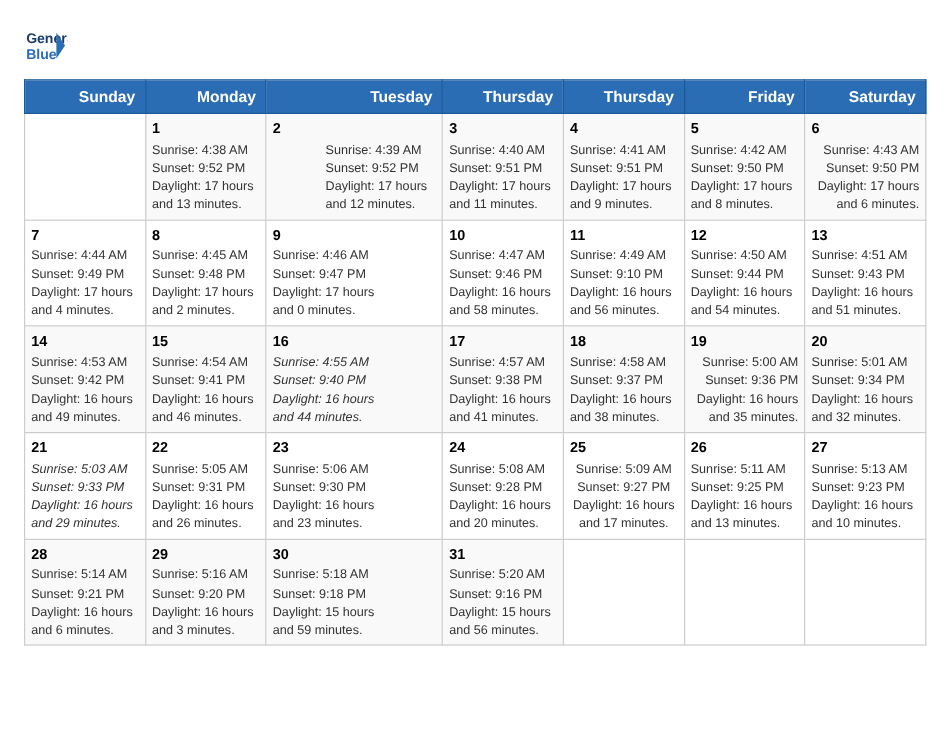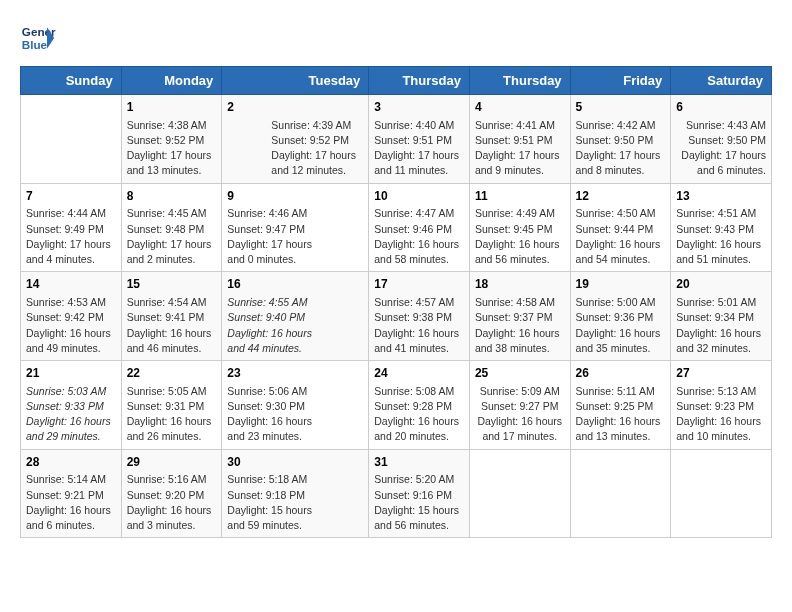--- a/index.html
+++ b/index.html
@@ -179,21 +179,21 @@
         <td>
           <span class="day-number">10</span>
           <div class="day-info" style="white-space: pre-line;">Sunrise: 4:47 AM
 Sunset: 9:46 PM
 Daylight: 16 hours
 and 58 minutes.</div>
         </td>
         <td>
           <span class="day-number">11</span>
           <div class="day-info" style="white-space: pre-line;">Sunrise: 4:49 AM
-Sunset: 9:45 PM
+Sunset: 9:10 PM
 Daylight: 16 hours
 and 56 minutes.</div>
         </td>
         <td>
           <span class="day-number">12</span>
           <div class="day-info" style="white-space: pre-line;">Sunrise: 4:50 AM
 Sunset: 9:44 PM
 Daylight: 16 hours
 and 54 minutes.</div>
         </td>
@@ -236,21 +236,21 @@
         </td>
         <td>
           <span class="day-number">18</span>
           <div class="day-info" style="white-space: pre-line;">Sunrise: 4:58 AM
 Sunset: 9:37 PM
 Daylight: 16 hours
 and 38 minutes.</div>
         </td>
         <td>
           <span class="day-number">19</span>
-          <div class="day-info" style="white-space: pre-line;">Sunrise: 5:00 AM
+          <div class="day-info" style="white-space: pre-line; text-align: right;">Sunrise: 5:00 AM
 Sunset: 9:36 PM
 Daylight: 16 hours
 and 35 minutes.</div>
         </td>
         <td>
           <span class="day-number">20</span>
           <div class="day-info" style="white-space: pre-line;">Sunrise: 5:01 AM
 Sunset: 9:34 PM
 Daylight: 16 hours
 and 32 minutes.</div>

